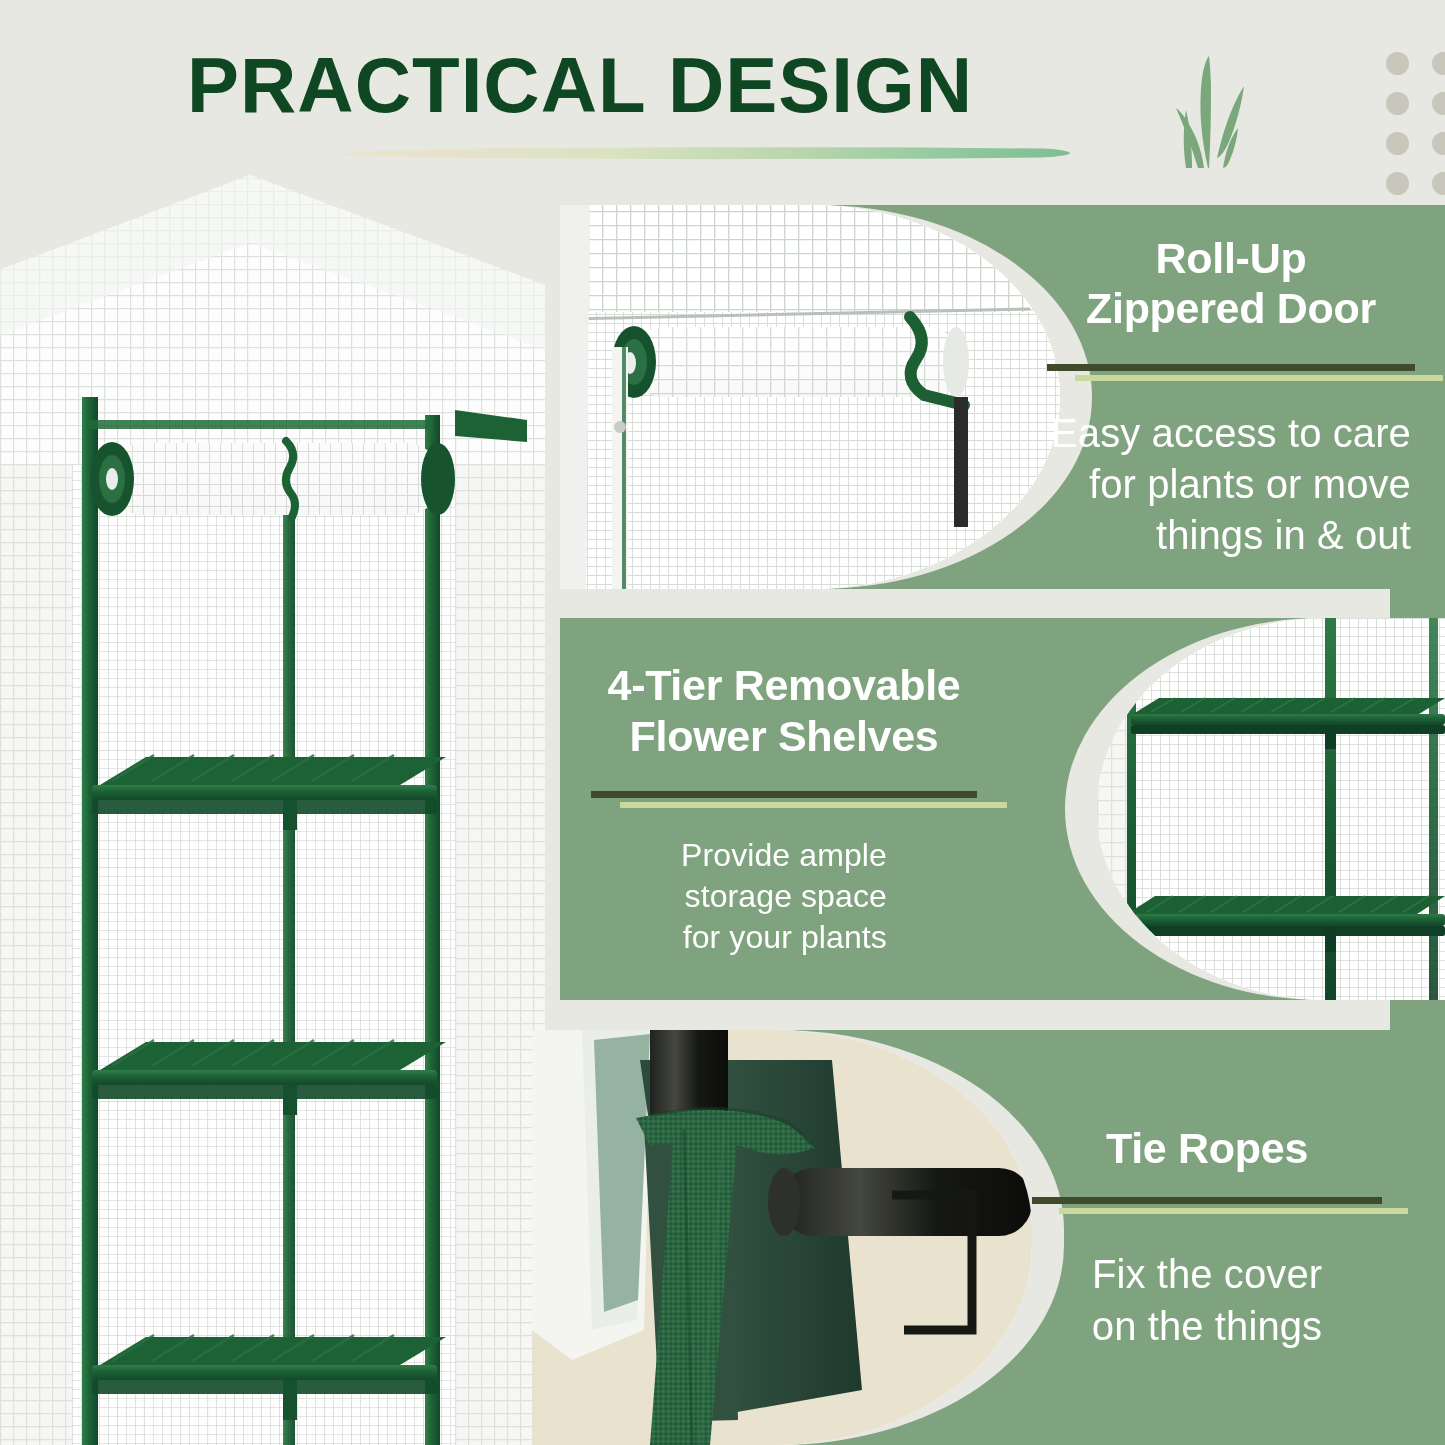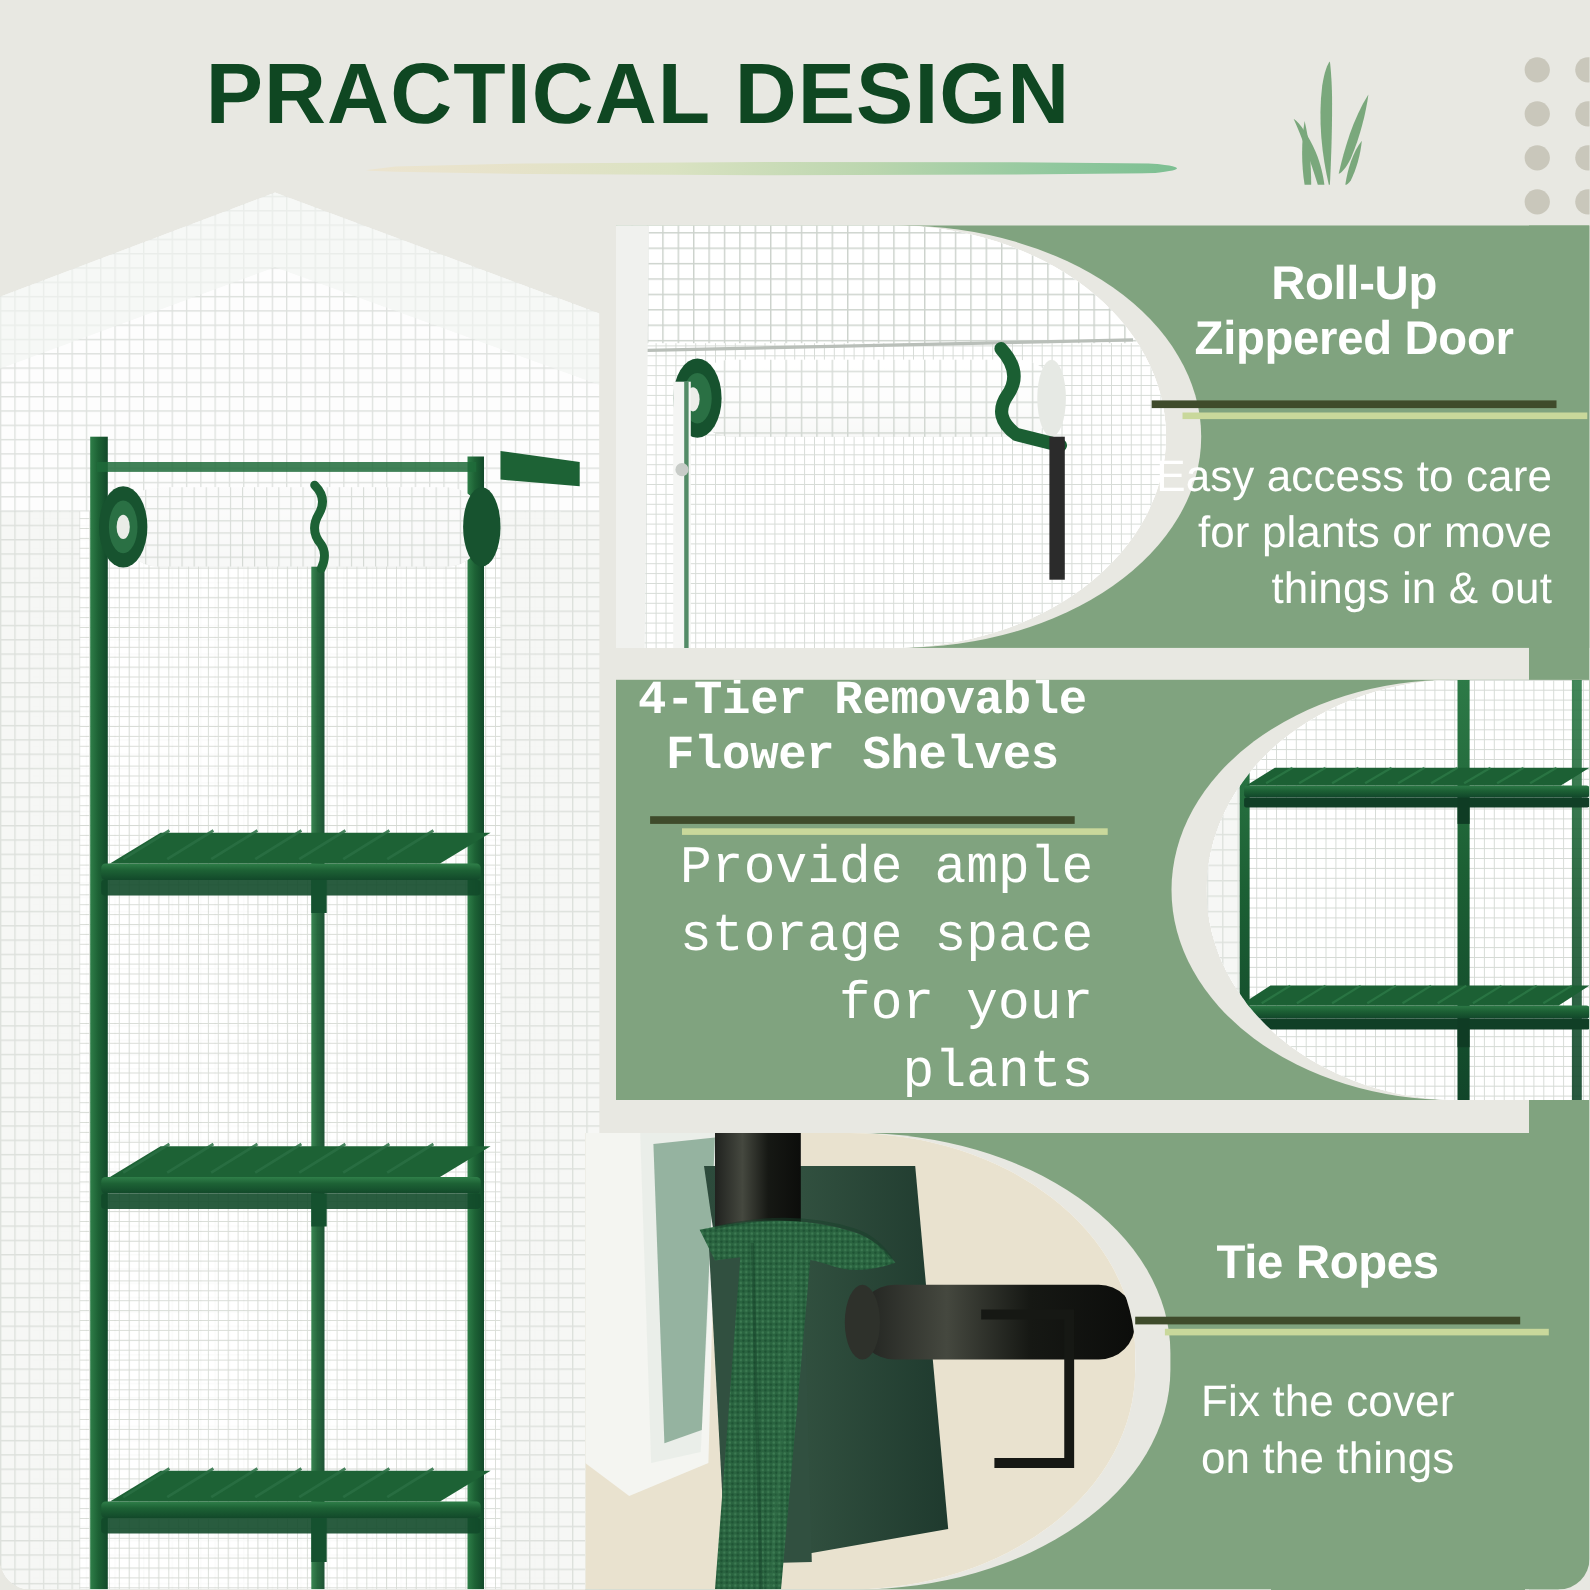--- a/index.html
+++ b/index.html
@@ -4,21 +4,21 @@
 <title>Practical Design Infographic</title>
 <style>
   html,body{margin:0;padding:0;}
   body{
     width:1445px;height:1445px;
     background:#e8e8e2;
     font-family:"Liberation Sans", sans-serif;
     overflow:hidden;
     position:relative;
   }
-  .stage{position:absolute;inset:0;width:1445px;height:1445px;overflow:hidden;border-radius:28px;}
+  .stage{position:absolute;inset:0;width:1445px;height:1445px;overflow:hidden;}
 
   
   .header{position:absolute;left:0;top:0;width:1445px;height:200px;}
   .title{
     position:absolute;left:0;top:40px;width:1160px;
     text-align:center;
     font-size:78px;font-weight:bold;
     letter-spacing:1px;
     color:#0f4722;
     font-family:"Liberation Sans", sans-serif;
@@ -82,25 +82,25 @@
   .divider .ln-light{position:absolute;left:11%;top:15px;width:92%;height:6px;background:#c9d89b;}
   .card-body{
     color:#ffffff;font-size:40px;line-height:1.28;font-weight:400;
     white-space:pre-line;letter-spacing:.1px;text-align:right;
   }
 
   .card3 .card-title{font-size:43px;}
   .card3 .divider{margin:20px 0 30px 0;}
   .card3 .card-body{font-size:40px;}
   .card2 .card-title{font-size:43px;}
-  .card2 .card-body{font-size:48px;}
+  .card2 .card-body{font-size:32px;}
 
   
   .card1 .txt.right{right:14px;width:400px;}
-  .card2 .txt.left{left:14px;width:420px;font-family:Liberation Mono, monospace;}
+  .card2 .txt.left{left:14px;width:420px;}
   .card3 .txt.right{right:20px;width:380px;}
 </style>
 </head>
 <body>
 
 <div class="stage">
 
   <div class="header">
     <div class="title">PRACTICAL DESIGN</div>
 

